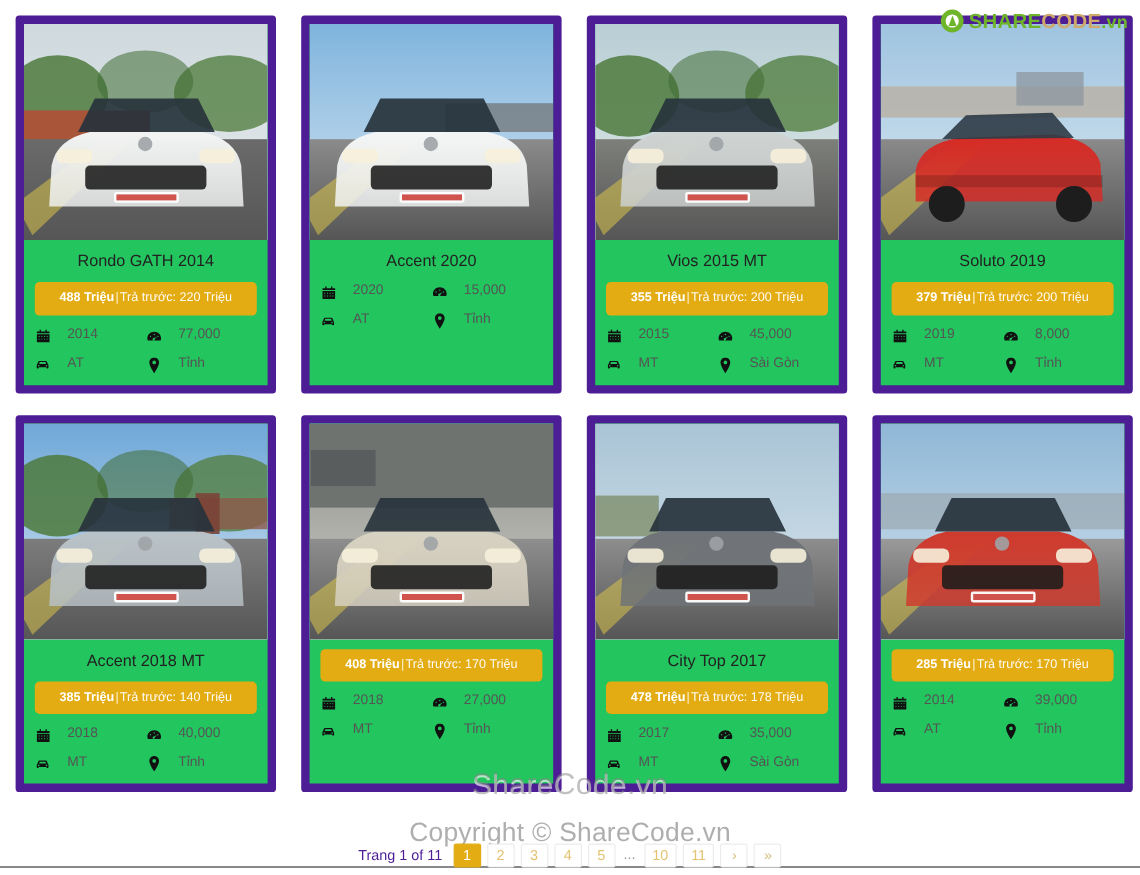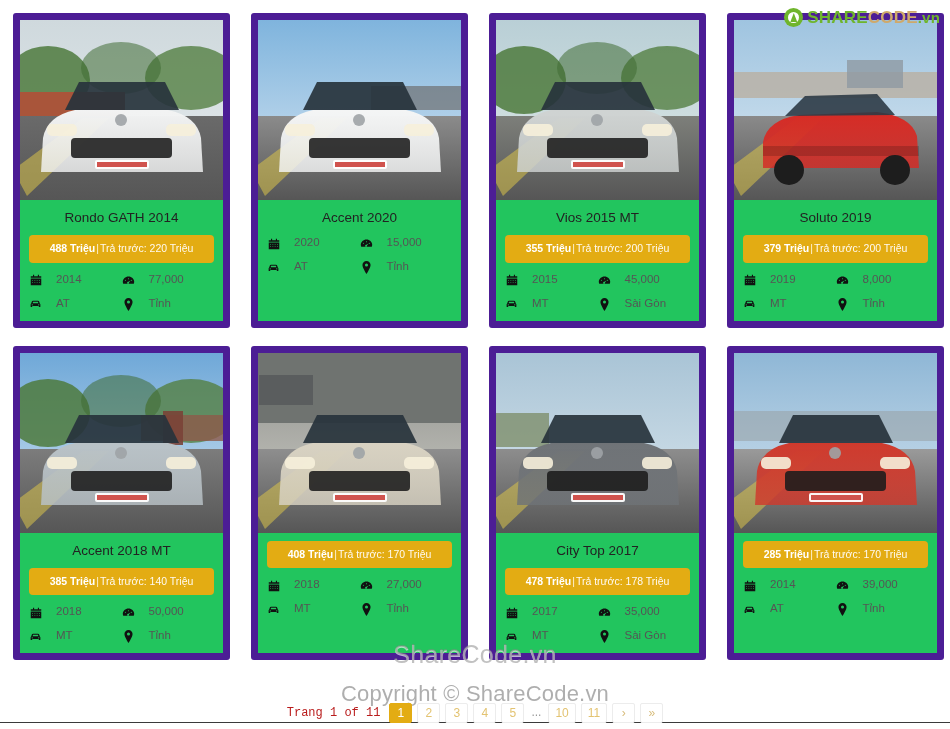--- a/index.html
+++ b/index.html
@@ -165,24 +165,23 @@
     left: 0; right: 0;
     top: 703px;
     display: flex;
     justify-content: center;
     align-items: center;
     gap: 5px;
     z-index: 35;
   }
   .pager-label {
     font-size: 12px;
-    color: #b91c1c;
+    color: #4c1d95;
     margin-right: 4px;
     line-height: 1;
-    font-family: Liberation Mono, monospace;
   }
   .pg {
     min-width: 23px; height: 20px;
     padding: 0 6px;
     border: 1px solid #ececec;
     border-radius: 2px;
     background: #ffffff;
     color: #e3c371;
     font-size: 12px;
     line-height: 18px;
@@ -576,21 +575,21 @@
                 </svg>
               </span>
           <span class="spec-val">2018</span>
         </div>
         <div class="spec">
           <span class="spec-ic">
                 <svg width="13" height="13" viewBox="0 0 16 16" fill="currentColor">
                   <path d="M8 3C4.1 3 1 6 1 9.6c0 .9.2 1.7.5 2.4h13c.3-.7.5-1.5.5-2.4C15 6 11.9 3 8 3zm0 2.2c.4 0 .7.3.7.7s-.3.7-.7.7-.7-.3-.7-.7.3-.7.7-.7zM4.2 7c.4 0 .7.3.7.7s-.3.7-.7.7-.7-.3-.7-.7.3-.7.7-.7zm7.6 0c.4 0 .7.3.7.7s-.3.7-.7.7-.7-.3-.7-.7.3-.7.7-.7zM11 7.8l-2.3 2.5a1.2 1.2 0 1 1-.9-.8z"></path>
                 </svg>
               </span>
-          <span class="spec-val">50,000</span>
+          <span class="spec-val">40,000</span>
         </div>
         <div class="spec">
           <span class="spec-ic">
                 <svg width="14" height="14" viewBox="0 0 16 16" fill="currentColor">
                   <path d="M3.4 5.2C3.6 4.5 4.2 4 5 4h6c.8 0 1.4.5 1.6 1.2l.7 2.1c.4.2.7.7.7 1.2V11c0 .4-.3.7-.7.7h-.6c-.4 0-.7-.3-.7-.7v-.4H4v.4c0 .4-.3.7-.7.7h-.6c-.4 0-.7-.3-.7-.7V8.5c0-.5.3-1 .7-1.2zM5 5.2l-.5 1.9h7L11 5.2zM4 8.2a.8.8 0 1 0 0 1.6.8.8 0 0 0 0-1.6zm8 0a.8.8 0 1 0 0 1.6.8.8 0 0 0 0-1.6z"></path>
                 </svg>
               </span>
           <span class="spec-val">MT</span>
         </div>
         <div class="spec">

